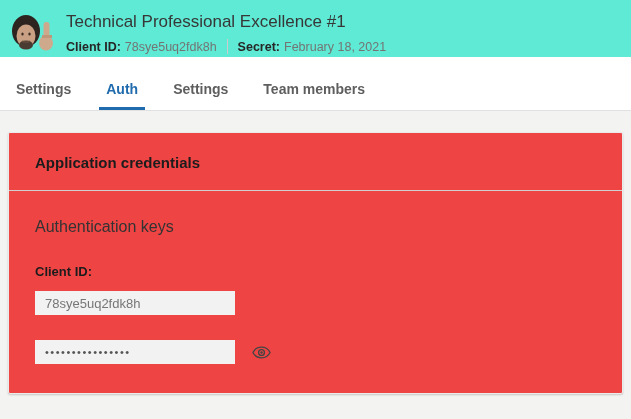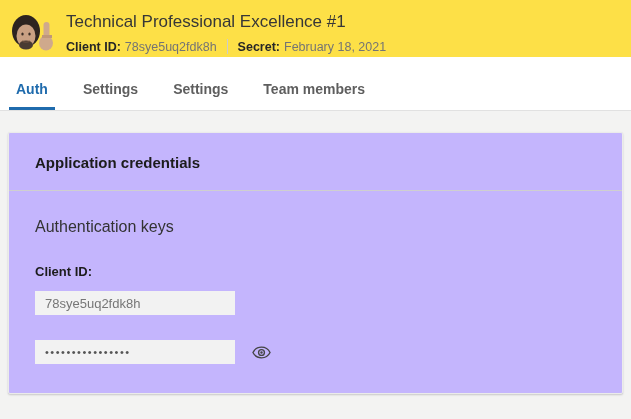--- a/index.html
+++ b/index.html
@@ -2,38 +2,38 @@
 <html><head>
 <meta charset="utf-8">
 <style>
   * { margin:0; padding:0; box-sizing:border-box; }
   html,body { width:631px; height:419px; overflow:hidden; }
   body {
     font-family:"Liberation Sans", sans-serif;
     background:#f3f3f2;
     color:#333;
   }
-  .topbar { background:#fde047; }
+  .topbar { background:#5eead4; }
   .header { display:flex; align-items:flex-start; padding:9px 16px 0 6px; }
   .avatar { width:52px; height:48px; flex:0 0 auto; margin-right:8px; }
   .title-block { padding-top:3px; }
   .app-title { font-size:17px; font-weight:400; color:#373737; line-height:1.2; }
   .meta { display:flex; align-items:center; margin-top:7px; font-size:12.5px; color:#747474; }
   .meta .lbl { color:#262626; font-weight:700; margin-right:4px; }
   .meta-divider { width:1px; height:15px; background:#ccc; margin:0 10px; }
   .tabs { display:flex; padding-left:9px; border-bottom:1px solid #e1e1e1; background:#fff; }
   .tab {
     padding:24px 7px 13px; margin-right:21px;
     font-size:14px; font-weight:700; color:#5e5e5e;
     cursor:pointer; white-space:nowrap;
   }
   .tab.active { color:#1f6bad; box-shadow: inset 0 -3px 0 #1f6bad; }
   .main { padding:21px 8px 0; }
   .card {
-    background:#c4b5fd; border:1px solid #ebebeb; border-radius:2px;
+    background:#ef4444; border:1px solid #ebebeb; border-radius:2px;
     box-shadow:0 1px 2px rgba(0,0,0,0.18);
   }
   .card-header {
     padding:21px 26px 19px;
     font-size:15px; font-weight:700; color:#1c1c1c;
     border-bottom:1px solid #cfcfcf;
   }
   .card-body { padding:27px 26px 29px; }
   .section-heading { font-size:16px; font-weight:400; color:#333; margin-bottom:28px; }
   .field-label { font-size:13px; font-weight:700; color:#1c1c1c; margin-bottom:12px; }
@@ -75,22 +75,22 @@
       <div class="meta">
         <span class="lbl">Client ID:</span>
         <span>78sye5uq2fdk8h</span>
         <span class="meta-divider"></span>
         <span class="lbl">Secret:</span>
         <span>February 18, 2021</span>
       </div>
     </div>
   </div>
   <div class="tabs">
+    <div class="tab">Settings</div>
     <div class="tab active">Auth</div>
-    <div class="tab">Settings</div>
     <div class="tab">Settings</div>
     <div class="tab">Team members</div>
   </div>
 </div>
 
 <div class="main">
   <div class="card">
     <div class="card-header">Application credentials</div>
     <div class="card-body">
       <div class="section-heading">Authentication keys</div>

